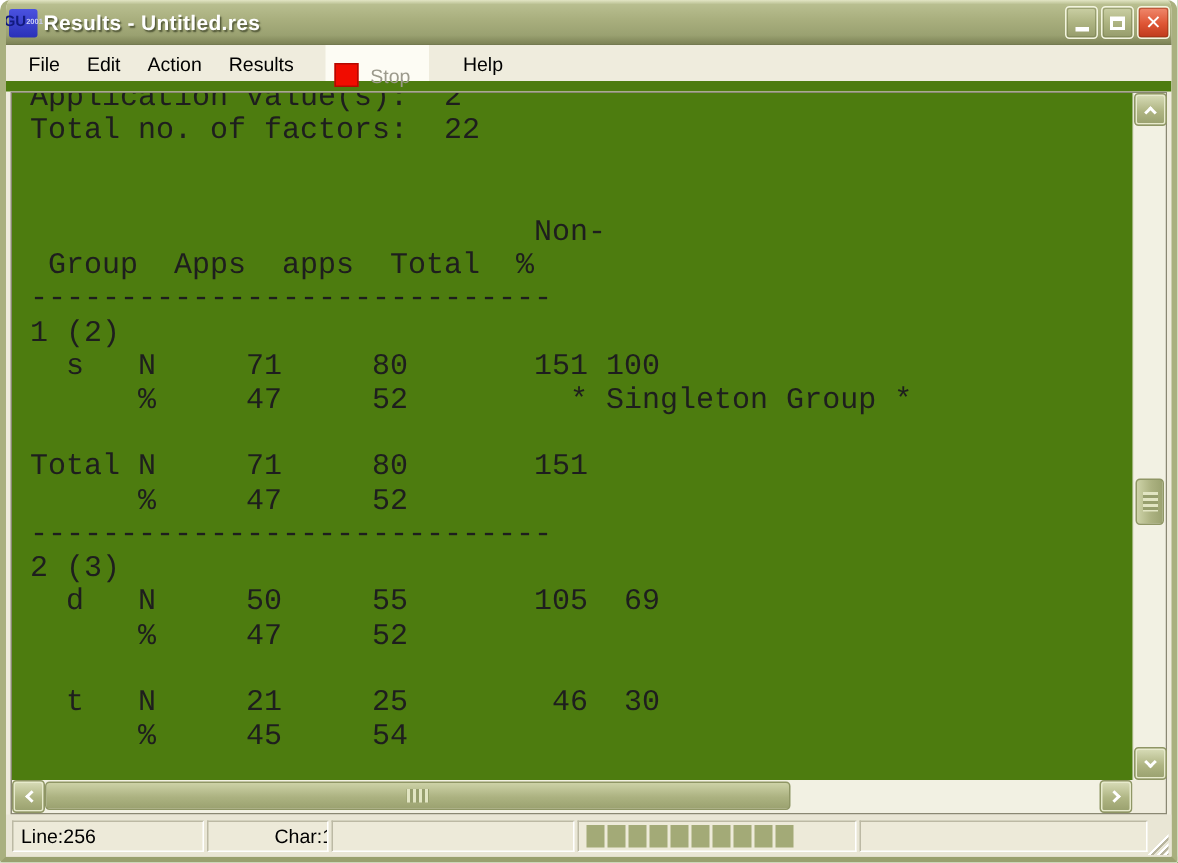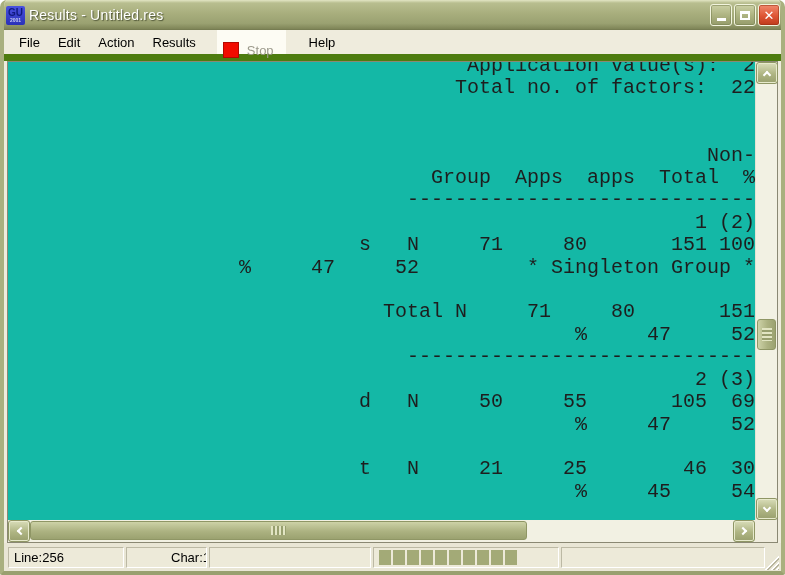--- a/index.html
+++ b/index.html
@@ -17,27 +17,27 @@
   .titlebar {
     height:30px; margin:0 -4px; padding:0 5px 0 6px;
     display:flex; align-items:center;
     background:linear-gradient(180deg,#E2E5C4 0%,#B8BE8F 10%,#A8AE7D 45%,#9AA171 78%,#7E8457 97%,#6E744C 100%);
     border-radius:7px 7px 0 0;
   }
   .app-icon {
     width:19px; height:19px; margin-right:4px; flex:0 0 auto;
     background:linear-gradient(180deg,#4A52E0,#2A31B8);
     border-radius:2px; color:#111A7E; font-weight:bold;
-    display:flex; flex-direction:column; align-items:center; justify-content:center;
+    display:flex; flex-direction:row; align-items:center; justify-content:center;
     line-height:1;
   }
   .app-icon .t1 { font-size:10px; letter-spacing:0; }
   .app-icon .t2 { font-size:5px; color:#C8CCF4; }
   .title-text {
-    color:#fff; font-weight:normal; font-size:14px; letter-spacing:.2px;
+    color:#fff; font-weight:bold; font-size:14px; letter-spacing:.2px;
     text-shadow:1px 1px 1px #4F5536; flex:1 1 auto;
     white-space:nowrap; overflow:hidden;
   }
   .winbtn {
     width:22px; height:22px; margin-left:2px; flex:0 0 auto;
     border:1px solid #F2F4DE; border-radius:3px;
     display:flex; align-items:center; justify-content:center;
     box-shadow:inset 0 0 0 1px rgba(120,128,80,.55);
     background:linear-gradient(180deg,#CBD0A5 0%,#AEB482 50%,#959C6B 100%);
   }
@@ -64,21 +64,21 @@
   .menu-stop .lbl { color:#9C9A8C; }
   .menu-help { margin-left:14px; }
 
   
   .content-frame {
     margin:0 3px; height:482px;
     border:1px solid #8A8873; background:#F2F1E3;
     display:grid; grid-template-columns:1fr 22px; grid-template-rows:1fr 22px;
   }
   .text-viewport {
-    grid-column:1; grid-row:1; background:#14b8a6; overflow:hidden; position:relative;text-align:right;
+    grid-column:1; grid-row:1; background:#4d7c0f; overflow:hidden; position:relative;
   }
   .text-viewport pre {
     margin:-7px 0 0 0; padding:0 0 0 12px;
     font-family:"Liberation Mono","DejaVu Sans Mono",monospace;
     font-size:20px; line-height:22.4px; color:#1E1E1E; white-space:pre;
   }
 
   
   .sb-btn {
     background:linear-gradient(180deg,#D9DDB9 0%,#AFB583 55%,#99A06E 100%);
@@ -119,21 +119,21 @@
   .statusbar {
     height:29px; background:#E9E6D5; display:flex; align-items:center;
     padding:3px 2px 3px 2px; font-size:13px; color:#000; position:relative;
   }
   .panel {
     height:21px; margin-left:2px; padding:2px 6px 0 5px;
     background:#EDEAD9;
     border:1px solid; border-color:#BCB9A4 #FFFFFF #FFFFFF #BCB9A4;
     white-space:nowrap; overflow:hidden;
   }
-  .p-line  { width:116px; }
+  .p-line  { width:128px; }
   .p-char  { width:81px;padding-left:44px; }
   .p-total { width:134px; }
   .p-empty { width:162px; }
   .p-blocks { width:186px; display:flex; align-items:center; gap:2px; padding-top:0; }
   .pblock { width:12px; height:15px; background:#A3AA77; flex:0 0 auto; }
   .p-tail { flex:1 1 auto; margin-right:14px; }
   .resize-grip {
     position:absolute; right:2px; bottom:2px; width:14px; height:14px;
     background:
       linear-gradient(135deg, transparent 0 50%, #FFFFFF 50% 57%, #B8B59E 57% 64%, transparent 64% 71%, #FFFFFF 71% 78%, #B8B59E 78% 85%, transparent 85% 89%, #FFFFFF 89% 95%, #B8B59E 95% 100%);

